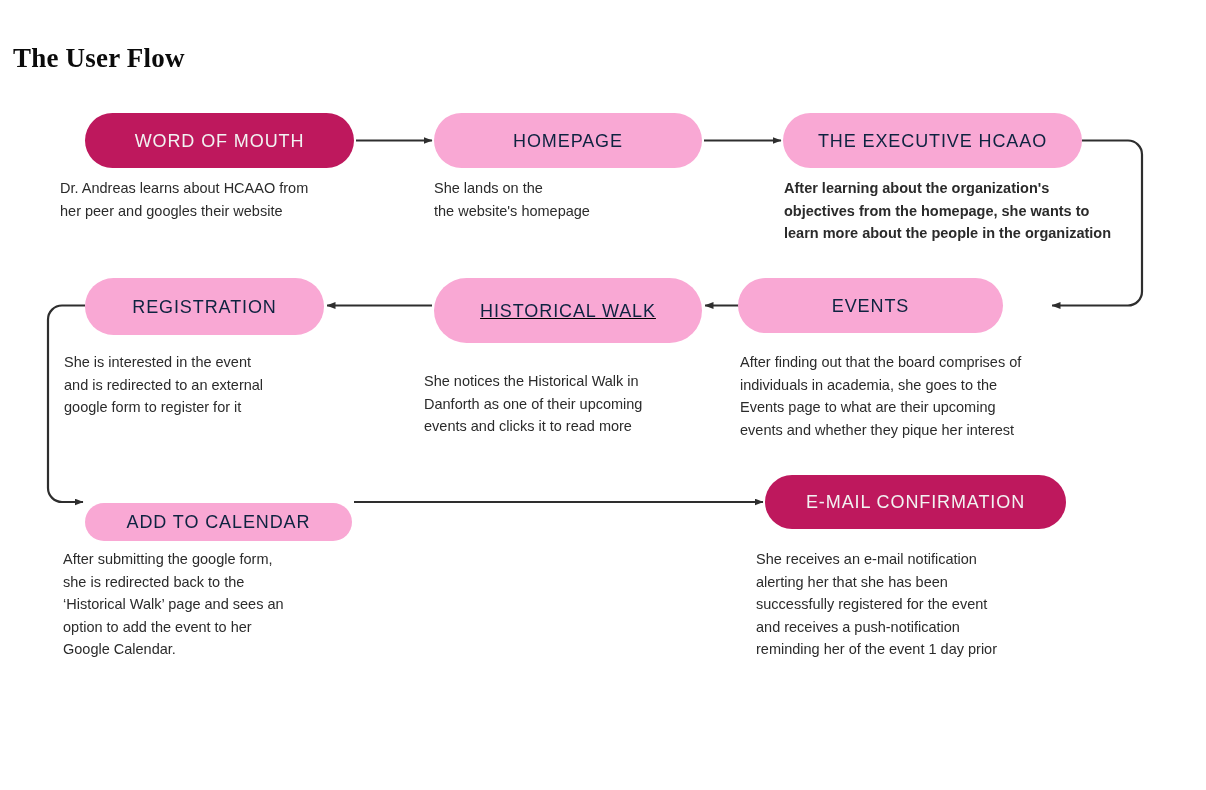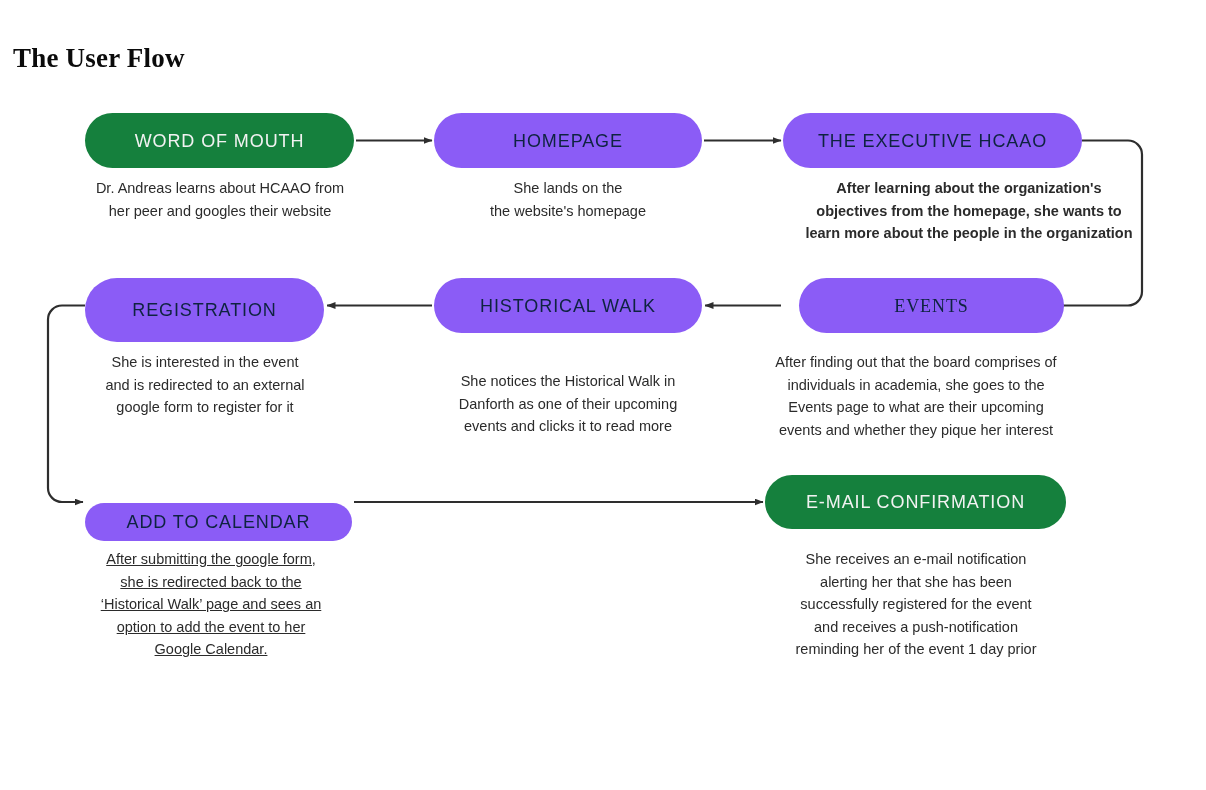--- a/index.html
+++ b/index.html
@@ -51,65 +51,64 @@
     text-align: center;
   }
   .node-label {
     font-size: 18px;
     letter-spacing: 0.9px;
     line-height: 1;
     white-space: nowrap;
     font-weight: 400;
   }
   .node.blue {
-    background: #8b5cf6;
+    background: #f9a8d4;
   }
   .node.blue .node-label {
     color: #0e2340;
   }
   .node.black {
-    background: #15803d;
+    background: #be185d;
   }
   .node.black .node-label {
     color: #f2f2f2;
   }
 
   
   .caption {
     position: absolute;
     z-index: 2;
-    text-align: center;
     font-size: 14.5px;
     line-height: 22.5px;
     color: #2b2b2b;
     white-space: pre-line;
   }
 
   
   #node-word-of-mouth      { left: 85px;  top: 113px; width: 269px; height: 55px; }
   #node-homepage           { left: 434px; top: 113px; width: 268px; height: 55px; }
   #node-executive-board    { left: 783px; top: 113px; width: 299px; height: 55px; }
 
-  #node-registration       { left: 85px;  top: 278px; width: 239px; height: 64px; }
-  #node-historical-walk    { left: 434px; top: 278px; width: 268px; height: 55px; }
-  #node-events             { left: 799px; top: 278px; width: 265px; height: 55px; font-family: Liberation Serif, serif; }
+  #node-registration       { left: 85px;  top: 278px; width: 239px; height: 57px; }
+  #node-historical-walk    { left: 434px; top: 278px; width: 268px; height: 65px; text-decoration: underline; }
+  #node-events             { left: 738px; top: 278px; width: 265px; height: 55px; }
 
   #node-add-to-calendar    { left: 85px;  top: 475px; width: 267px; height: 38px; margin-top: 28px; }
   #node-email-confirmation { left: 765px; top: 475px; width: 301px; height: 54px; }
 
   
   #caption-word-of-mouth      { left: 60px;  top: 177px; width: 320px; }
   #caption-homepage           { left: 434px; top: 177px; width: 268px; }
   #caption-executive-board    { left: 784px; top: 177px; width: 370px; font-weight: bold; }
 
   #caption-registration       { left: 64px;  top: 351px; width: 282px; }
   #caption-historical-walk    { left: 424px; top: 370px; width: 288px; }
   #caption-events             { left: 740px; top: 351px; width: 352px; }
 
-  #caption-add-to-calendar    { left: 70px;  top: 548px; width: 282px; text-decoration: underline; }
+  #caption-add-to-calendar    { left: 63px;  top: 548px; width: 282px; }
   #caption-email-confirmation { left: 756px; top: 548px; width: 320px; }
 </style>
 </head>
 <body>
 
 <div id="page-title">The User Flow</div>
 
 <svg id="connectors" viewBox="0 0 1206 790" xmlns="http://www.w3.org/2000/svg">
   <defs>
     <marker id="arrowhead" markerWidth="9" markerHeight="7" refX="8.5" refY="3.5" orient="auto" markerUnits="userSpaceOnUse">

